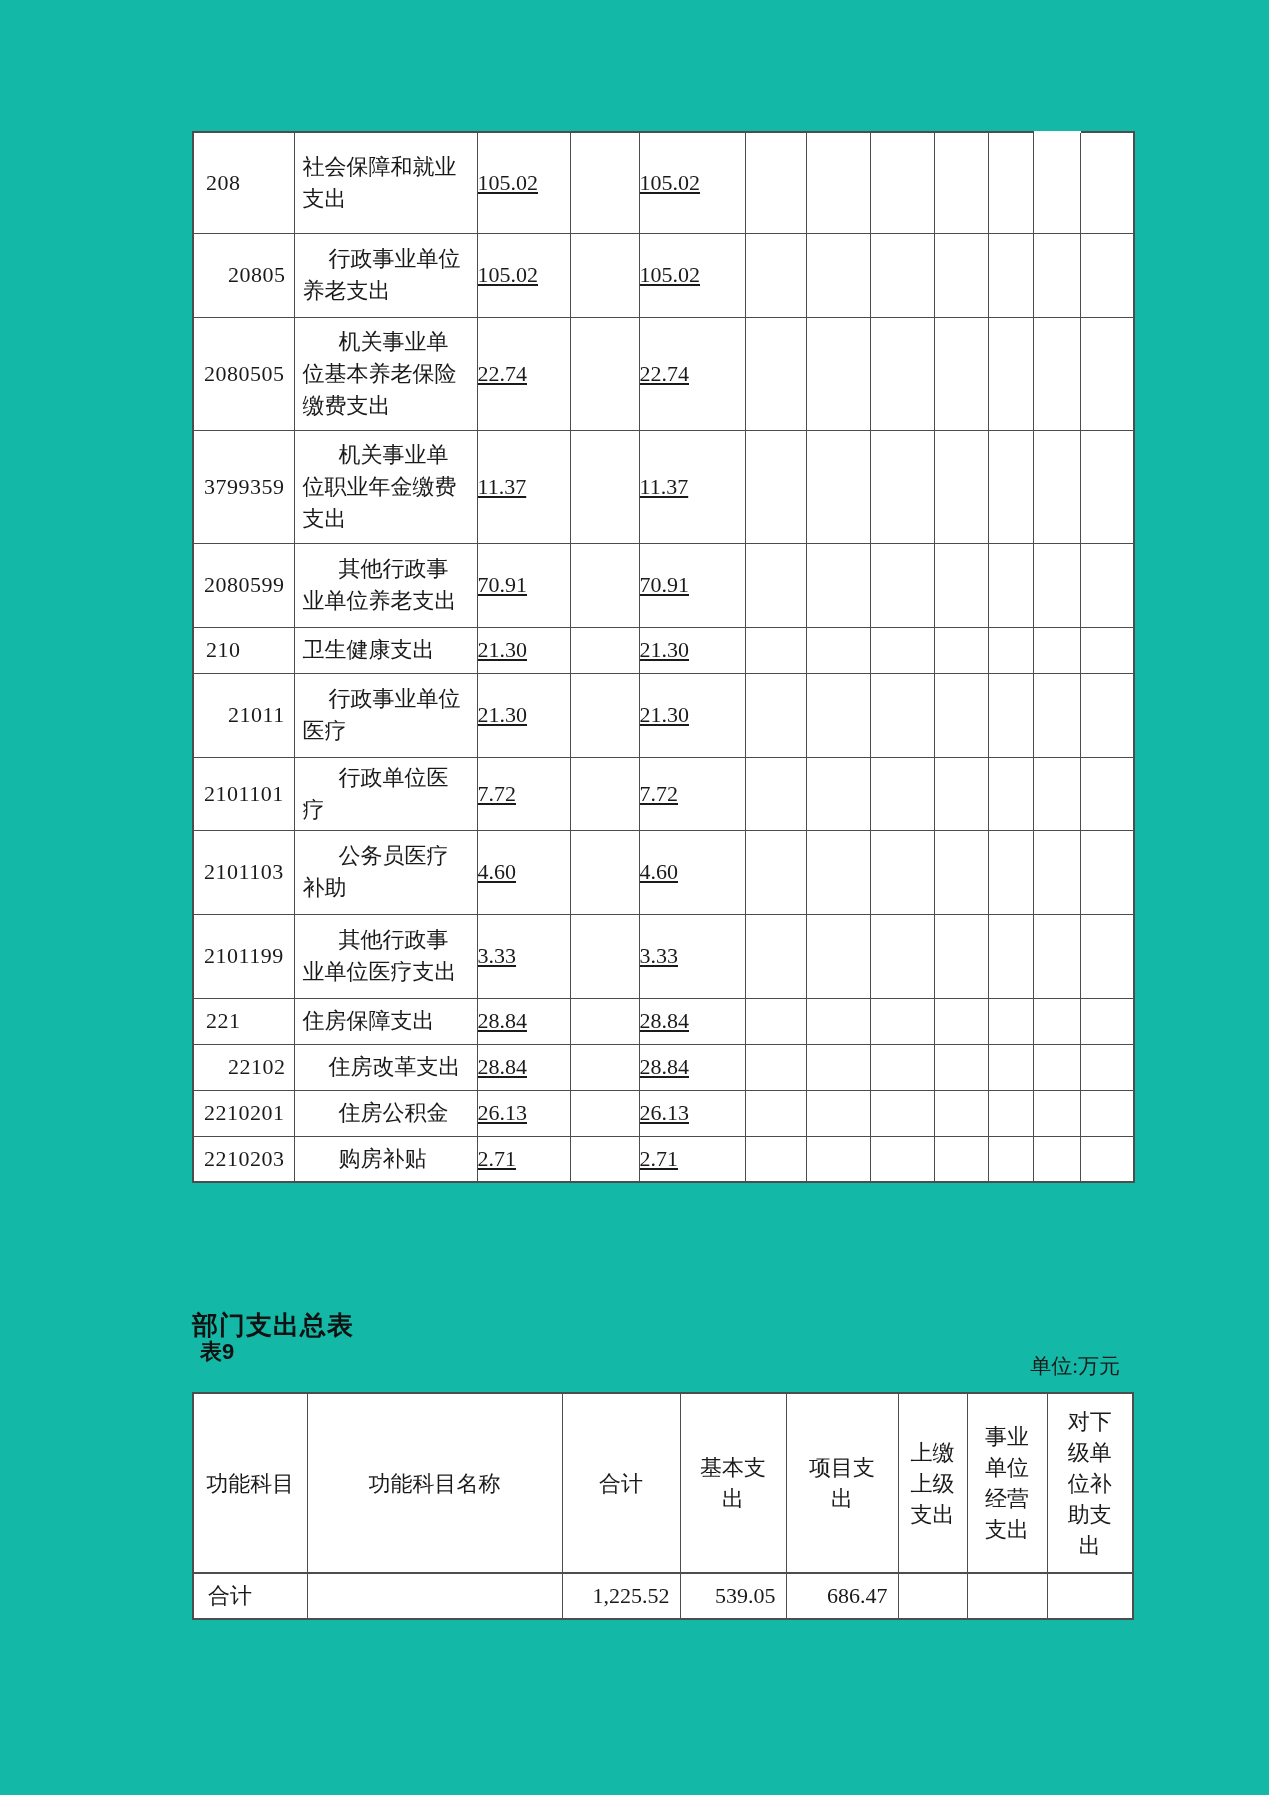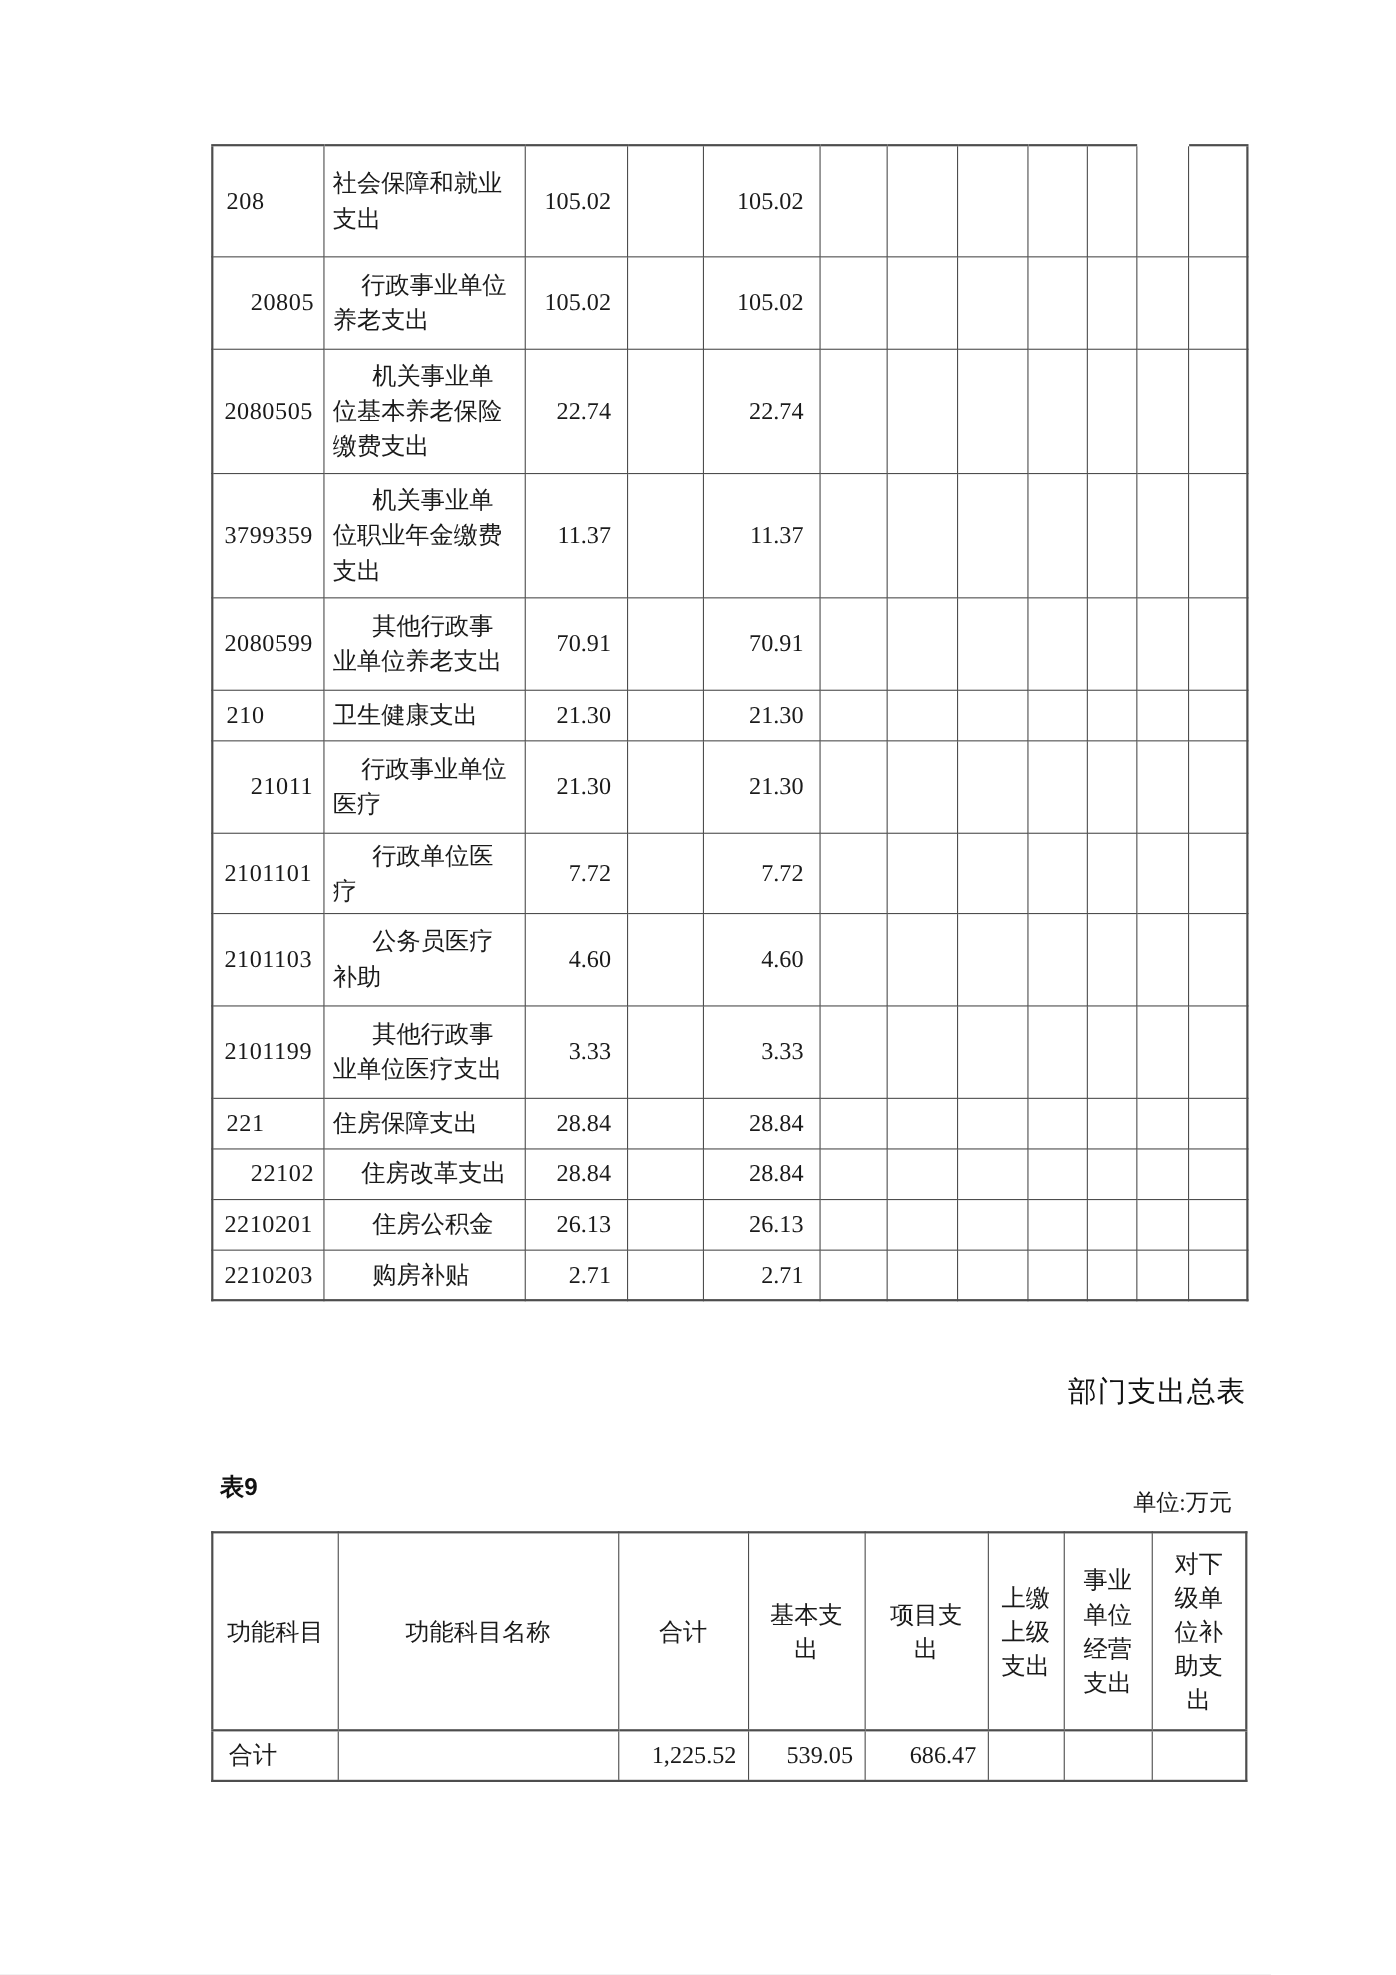--- a/index.html
+++ b/index.html
@@ -1,20 +1,20 @@
 <!DOCTYPE html>
 <html><head>
 <meta charset="utf-8">
 <style>
   * { margin:0; padding:0; box-sizing:border-box; }
   html,body { background:#e8e8e8; }
   .page {
     position:relative;
     width:1269px; height:1795px;
-    background:#ffffff;
+    background:#14b8a6;
     margin:0 auto;
     font-family:"Liberation Serif","DejaVu Serif",serif;
     color:#1a1a1a;
     overflow:hidden;
   }
 
   table { border-collapse:collapse; table-layout:fixed; background:#fff; }
   td { border:1px solid #4d4d4d; vertical-align:middle; font-size:22px; overflow:hidden; }
 
   
@@ -25,33 +25,33 @@
   #t1 tr.first-row { height:101px; }
   #t1 tr.first-row td { border-top:2px solid #4d4d4d; }
   #t1 tr.first-row td.no-top { border-top:2px solid #ffffff; }
 
   #t1 td.code { text-align:left; padding-left:12px; letter-spacing:0.5px; }
   #t1 td.code.lvl1 { padding-left:34px; }
   #t1 td.code.lvl2 { padding-left:10px; }
   #t1 td.name { text-align:left; padding:4px 8px; line-height:32px; }
   #t1 td.name.lvl1 { text-indent:26px; }
   #t1 td.name.lvl2 { text-indent:36px; }
-  #t1 td.v1, #t1 td.v2 { text-align:right; padding-right:14px; }
+  #t1 td.v1, #t1 td.v2 { text-align:left; padding-right:14px;text-decoration:underline; }
 
   
   .tbl-label {
     position:absolute; left:200px; top:1337px;
     font-family:"Liberation Sans","DejaVu Sans",sans-serif;
     font-weight:bold; font-size:22px; color:#111;
   }
   .tbl-title {
-    position:absolute; left:192px; top:1248px; width:941px;
-    text-align:right;
+    position:absolute; left:192px; top:1308px; width:941px;
+    text-align:left;
     font-family:"Liberation Sans","DejaVu Sans",sans-serif;
-    font-weight:normal; font-size:26px; letter-spacing:1px; color:#111;
+    font-weight:bold; font-size:26px; letter-spacing:1px; color:#111;
   }
   .unit-label {
     position:absolute; left:192px; top:1352px; width:928px;
     text-align:right; font-size:21px;
   }
 
   
   #t2 { position:absolute; left:192px; top:1392px; width:940px; border:2px solid #4d4d4d; }
   #t2 tr.hdr { height:180px; }
   #t2 tr.hdr td {

